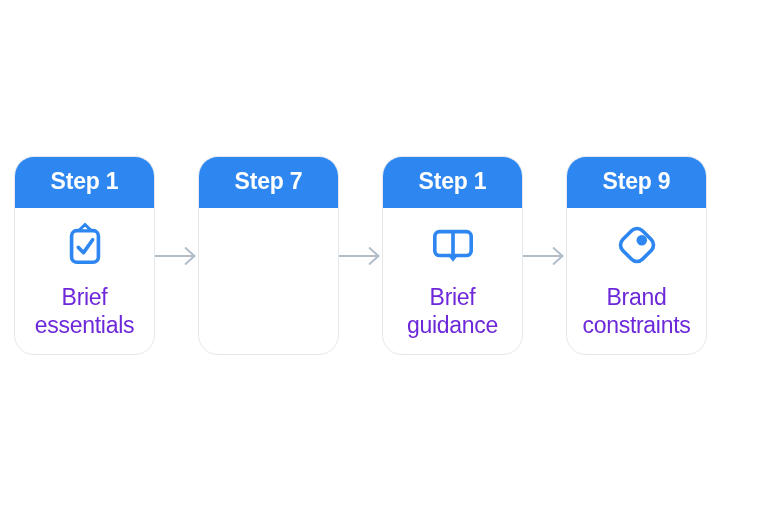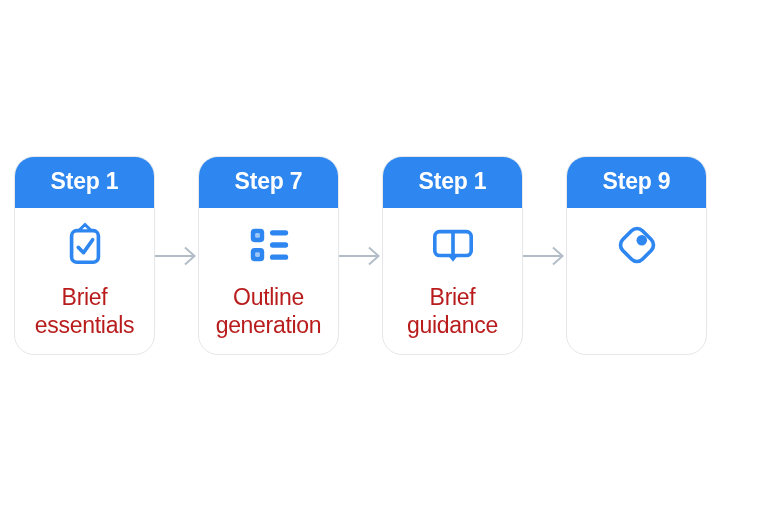--- a/index.html
+++ b/index.html
@@ -62,21 +62,21 @@
     display: flex;
     align-items: center;
     justify-content: center;
   }
   .card-label {
     width: 139px;
     text-align: center;
     font-size: 23px;
     line-height: 28px;
     font-weight: 500;
-    color: #b91c1c;
+    color: #6d28d9;
     letter-spacing: -0.3px;
   }
   .arrow-cell {
     width: 43px;
     flex: none;
     display: flex;
     align-items: center;
     justify-content: center;
   }
 </style>
@@ -105,34 +105,20 @@
     <div class="arrow-cell">
       <svg width="43" height="24" viewBox="0 0 43 24">
         <line x1="0" y1="12" x2="39" y2="12" stroke="#B3BDC8" stroke-width="2"></line>
         <path d="M30 3.5 L39.5 12 L30 20.5" fill="none" stroke="#B3BDC8" stroke-width="2"></path>
       </svg>
     </div>
 
     <div class="step-card">
       <div class="card-header">
         <span>Step 7</span>
-      </div>
-      <div class="card-body">
-        <span class="icon-wrap">
-          <svg width="46" height="46" viewBox="0 0 48 48">
-            <rect x="5" y="7" width="14" height="14" rx="4" fill="#2E86F0"></rect>
-            <rect x="9.5" y="11.5" width="5" height="5" rx="1.5" fill="#9CC6F8"></rect>
-            <rect x="5" y="27" width="14" height="14" rx="4" fill="#2E86F0"></rect>
-            <rect x="9.5" y="31.5" width="5" height="5" rx="1.5" fill="#9CC6F8"></rect>
-            <rect x="25" y="8.5" width="19" height="5.5" rx="2.75" fill="#2E86F0"></rect>
-            <rect x="25" y="21.25" width="19" height="5.5" rx="2.75" fill="#2E86F0"></rect>
-            <rect x="25" y="34" width="19" height="5.5" rx="2.75" fill="#2E86F0"></rect>
-          </svg>
-        </span>
-        <div class="card-label">Outline generation</div>
       </div>
     </div>
 
     <div class="arrow-cell">
       <svg width="43" height="24" viewBox="0 0 43 24">
         <line x1="0" y1="12" x2="39" y2="12" stroke="#B3BDC8" stroke-width="2"></line>
         <path d="M30 3.5 L39.5 12 L30 20.5" fill="none" stroke="#B3BDC8" stroke-width="2"></path>
       </svg>
     </div>
 
@@ -165,17 +151,18 @@
       </div>
       <div class="card-body">
         <span class="icon-wrap">
           <svg width="46" height="46" viewBox="0 0 48 48">
             <g transform="rotate(45 24 24)">
               <rect x="9.5" y="9.5" width="29" height="29" rx="8" fill="none" stroke="#2E86F0" stroke-width="3.8"></rect>
             </g>
             <circle cx="29" cy="19" r="5.5" fill="#2E86F0"></circle>
           </svg>
         </span>
+        <div class="card-label">Brand constraints</div>
       </div>
     </div>
 
   </div>
 </div>
 
 </body></html>

